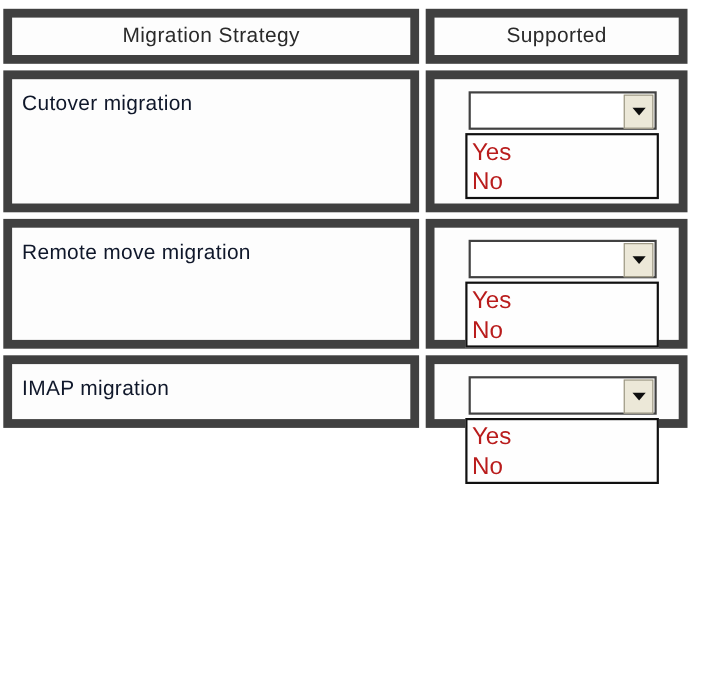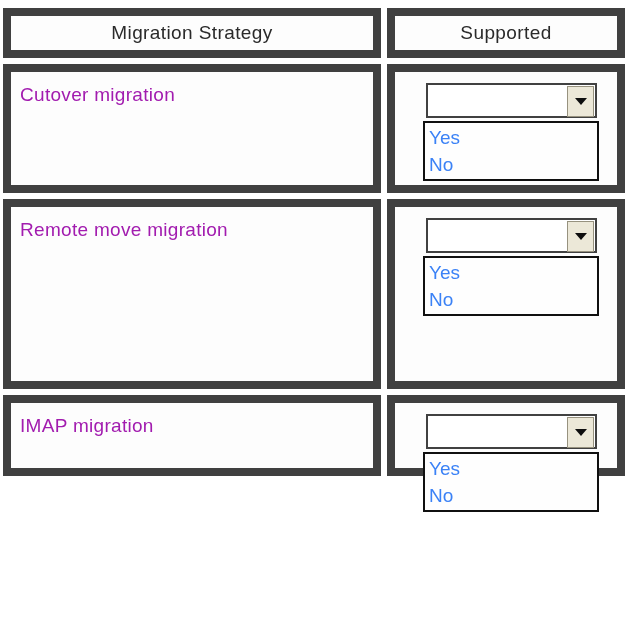--- a/index.html
+++ b/index.html
@@ -31,27 +31,27 @@
     height: 50px;
     vertical-align: middle;
     text-align: center;
     font-weight: normal;
     font-size: 19px;
     letter-spacing: 0.4px;
     color: #2a2a2a;
   }
   tr.row-1 td { height: 129px; }
   tr.row-2 td { height: 129px; }
-  tr.row-3 td { height: 190px; }
-  tr.row-4 td { height: 81px; }
+  tr.row-3 td { height: 118px; }
+  tr.row-4 td { height: 66px; }
   td.strategy-cell {
     padding: 12px 8px 0 9px;
     font-size: 19px;
     letter-spacing: 0.3px;
-    color: #a21caf;
+    color: #0f172a;
   }
   
   .dd-group {
     position: relative;
     margin: 11px 0 0 31px;
     width: 176px;
   }
   .combo {
     position: relative;
     width: 171px;
@@ -88,23 +88,23 @@
     position: absolute;
     left: -3px; top: 38px;
     width: 176px;
     height: 60px;
     border: 2px solid #101010;
     background: #fefefe;
     padding: 1px 0 0 4px;
     z-index: 5;
   }
   .option {
-    font-size: 19px;
+    font-size: 22px;
     line-height: 27px;
-    color: #3b82f6;
+    color: #b91c1c;
     white-space: nowrap;
   }
 </style>
 </head>
 <body>
 
 <table class="qtable">
   <tbody>
       <tr class="header-row">
     <th class="header-cell col-strategy">

